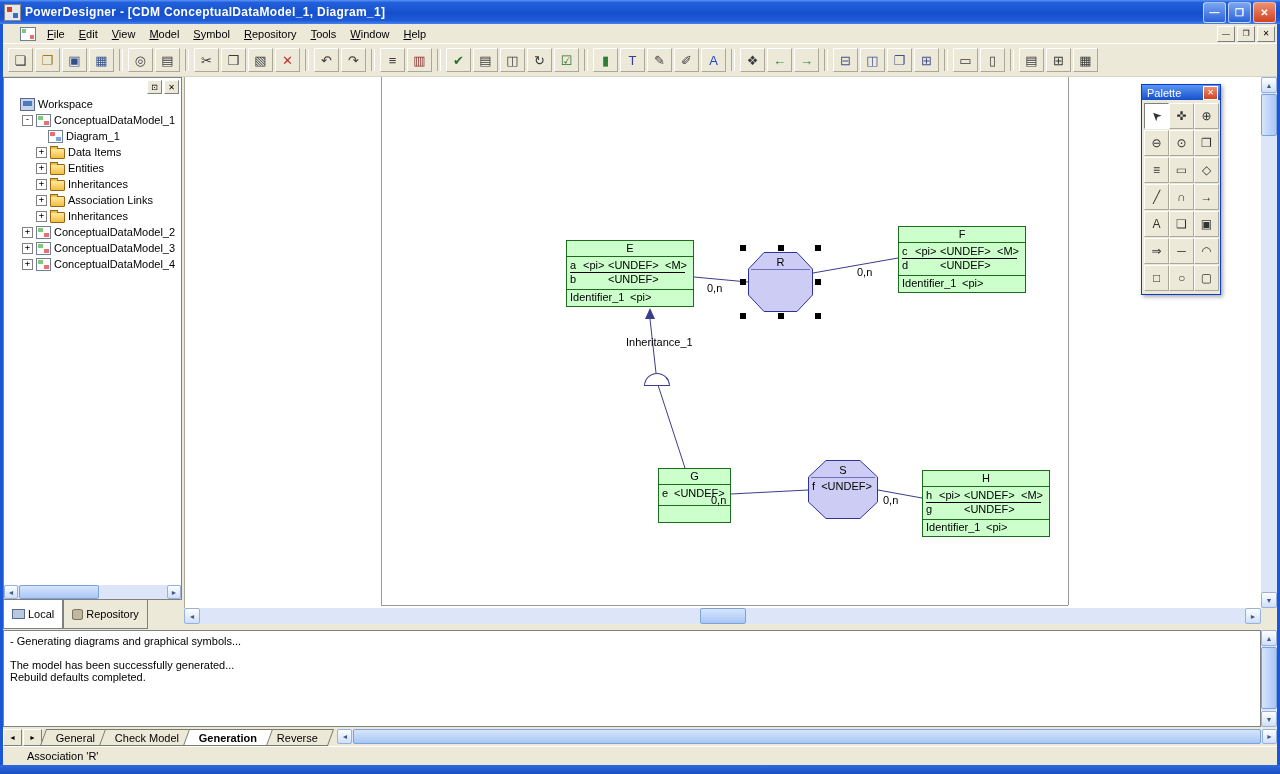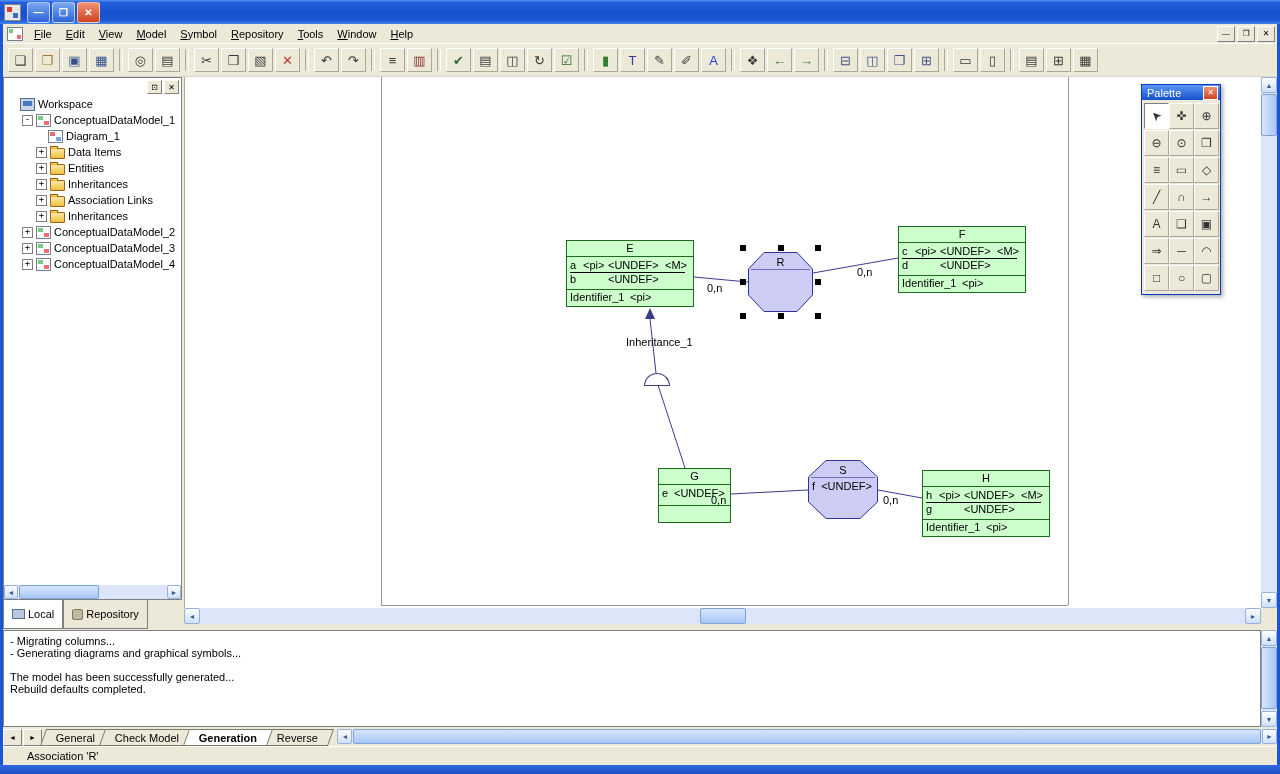--- a/index.html
+++ b/index.html
@@ -18,21 +18,21 @@
   .cap-btn{width:21px;height:19px;margin-left:2px;border-radius:3px;border:1px solid #ffffff99;
     display:flex;align-items:center;justify-content:center;color:#fff;font-size:10px;font-weight:bold;
     background:linear-gradient(180deg,#7ba7f0,#2c62d8)}
   .cap-btn.close{background:linear-gradient(180deg,#ef9070,#cf4422)}
   .edge{background:#1a56d6;z-index:50}
   .edge-l{left:0;top:24px;width:3px;height:750px}
   .edge-r{left:1277px;top:24px;width:3px;height:750px}
   .win-bottom{left:0;top:765px;width:1280px;height:9px;background:linear-gradient(180deg,#2e6ae0,#1a4fc2);z-index:50}
 
   
-  .menubar{left:3px;top:24px;width:1274px;height:20px;background:#ece9d8;display:flex;align-items:center;padding-left:2px;box-sizing:border-box;border-bottom:1px solid #ffffff}
+  .menubar{left:3px;top:24px;width:1274px;height:20px;background:#ece9d8;display:flex;align-items:center;padding-left:15px;box-sizing:border-box;border-bottom:1px solid #ffffff}
   .menu-item{padding:2px 7px;display:inline-block}
   .menu-item::first-letter{text-decoration:underline}
   .mdi-spacer{flex:1}
   .mdi-btn{width:16px;height:14px;margin-right:2px;background:#ece9d8;border:1px solid;border-color:#fff #808080 #808080 #fff;
     font-size:8px;display:flex;align-items:center;justify-content:center}
   .child-icon{width:14px;height:12px;margin:0 4px 0 2px;background:#fff;border:1px solid #708090;position:relative}
   .child-icon::before{content:"";position:absolute;left:1px;top:1px;width:4px;height:4px;background:#7ec97e}
   .child-icon::after{content:"";position:absolute;right:1px;bottom:1px;width:4px;height:4px;background:#e87070}
 
   .toolbar{left:3px;top:44px;width:1274px;height:33px;background:#ece9d8;display:flex;align-items:center;padding-left:4px;box-sizing:border-box;border-bottom:1px solid #d8d4c8}
@@ -121,20 +121,21 @@
 
   
   .statusbar{left:3px;top:746px;width:1274px;height:19px;background:#ece9d8;border-top:1px solid #fff;
     display:flex;align-items:center;padding-left:24px;box-sizing:border-box}
 </style>
 </head>
 <body>
 
 <div class="abs titlebar">
   <span class="app-icon"></span>
+  <span class="title-text">PowerDesigner - [CDM ConceptualDataModel_1, Diagram_1]</span>
   <span class="cap-btn">—</span>
   <span class="cap-btn">❐</span>
   <span class="cap-btn close">✕</span>
 </div>
 
 <div class="abs menubar" id="menubar">
     <span class="child-icon"></span>
     <span class="menu-item">File</span>
     <span class="menu-item">Edit</span>
     <span class="menu-item">View</span>
@@ -505,21 +506,20 @@
         <span>○</span>
       </div>
       <div class="pal-btn">
         <span>▢</span>
       </div>
     </div>
 </div>
 
 <div class="abs output">
   <div id="output-lines">
-      <div class="out-line">- Migrating columns...</div>
       <div class="out-line">- Generating diagrams and graphical symbols...</div>
       <div class="out-line">&nbsp;</div>
       <div class="out-line">The model has been successfully generated...</div>
       <div class="out-line">Rebuild defaults completed.</div>
     </div>
 </div>
 <div class="abs sb" style="left:1261px;top:630px;width:16px;height:97px">
   <span class="sb-btn" style="left:0;top:0">▲</span>
   <span class="sb-thumb" style="left:0;top:17px;width:16px;height:62px"></span>
   <span class="sb-btn" style="left:0;bottom:0">▼</span>

